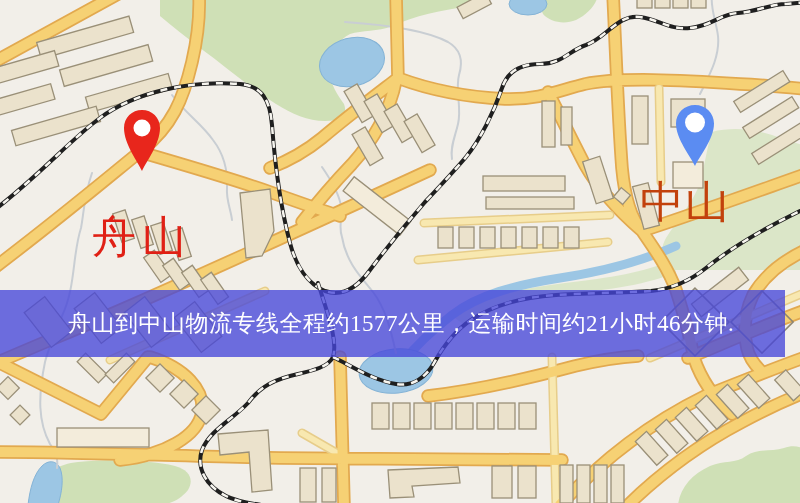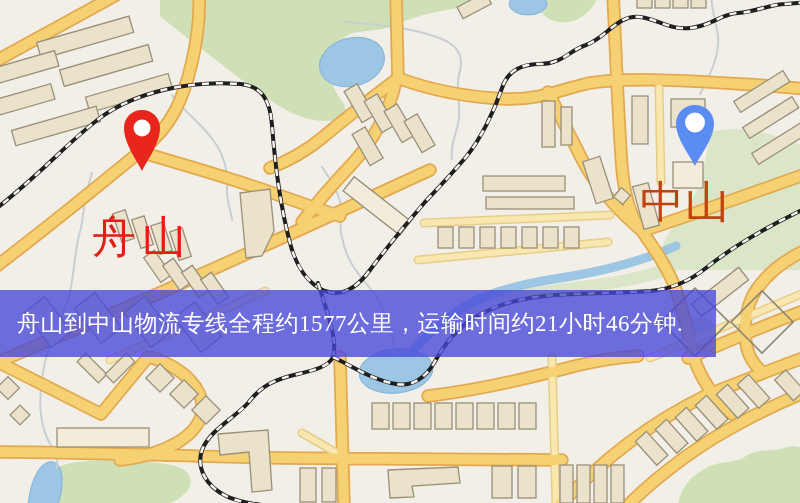--- a/index.html
+++ b/index.html
@@ -18,23 +18,23 @@
   .road-fill{fill:none;stroke:#f6d174;stroke-width:10;stroke-linecap:round;stroke-linejoin:round;}
   .road-casing.minor{stroke:#e7cd8a;stroke-width:9;}
   .road-fill.minor{stroke:#f8e8b0;stroke-width:6;}
   .bld rect,.bld path{fill:#ebe2cc;stroke:#9a9078;stroke-width:1.3;}
   .bld .lite{fill:#f3ecdb;}
   .bld .outline{fill:none;stroke:#8f8672;stroke-width:1.6;}
   .rail-base{fill:none;stroke:#1f1f1f;stroke-width:4;stroke-linecap:round;}
   .rail-dash{fill:none;stroke:#f7f5ef;stroke-width:2.5;stroke-dasharray:7 7;}
   
   .banner{
-    position:absolute;left:0;top:290px;width:716px;height:67px;
+    position:absolute;left:0;top:290px;width:785px;height:67px;
     background:rgba(70,70,218,0.78);
-    display:flex;align-items:center;box-sizing:border-box;padding-left:17px;
+    display:flex;align-items:center;box-sizing:border-box;padding-left:17px;justify-content:center;
   }
   .banner span{
     color:#ffffff;font-size:23px;letter-spacing:0.5px;white-space:nowrap;
   }
   
   .pin{position:absolute;}
   .pin svg{display:block;}
   
   .pin-origin{left:118px;top:106px;}
   .pin-dest{left:670px;top:101px;}

